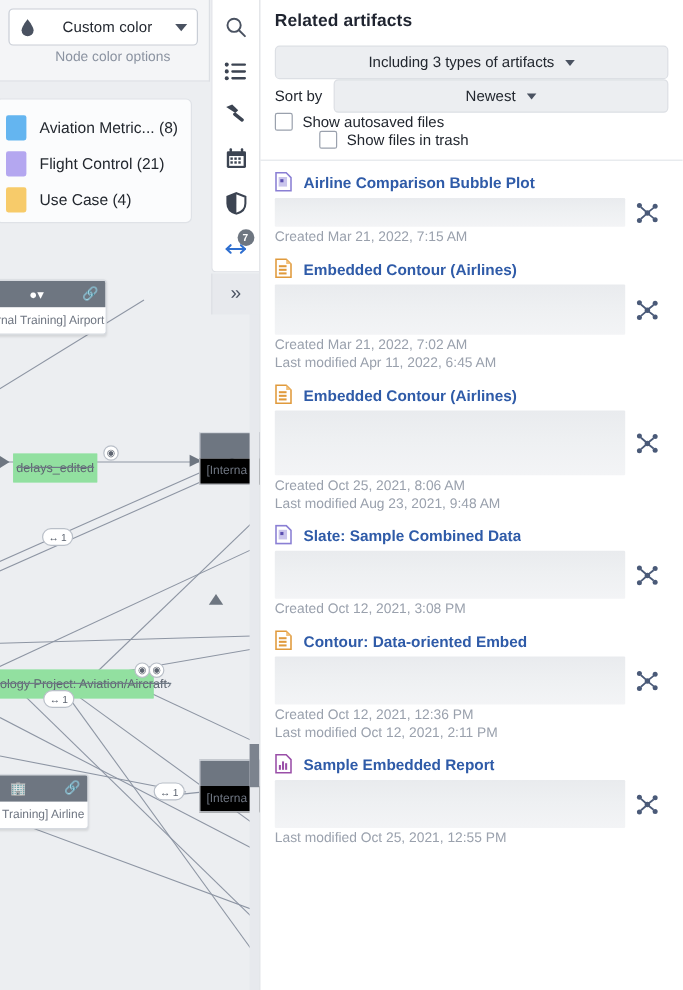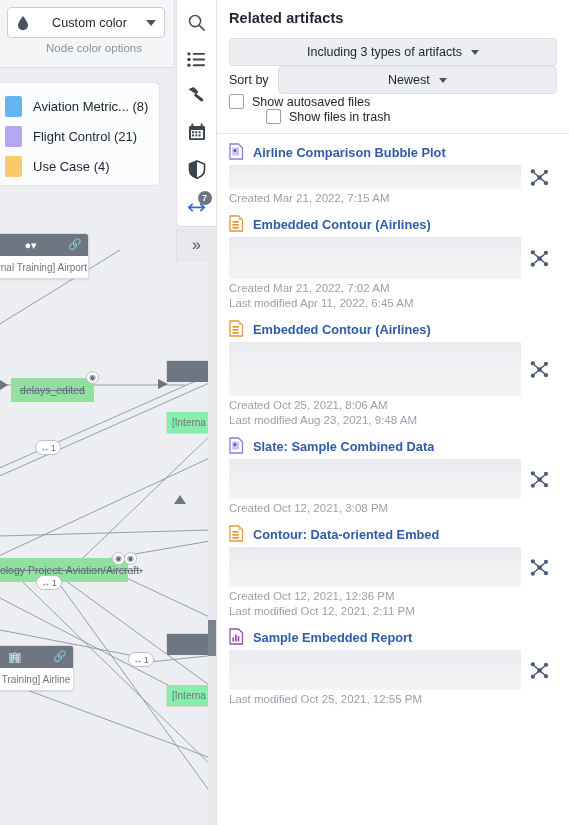--- a/index.html
+++ b/index.html
@@ -110,21 +110,21 @@
     color: #e3e6ea; font-size: 11px;
   }
   .gnode-body {
     height: 22px; display: flex; align-items: center;
     padding: 0 5px; font-size: 10px; color: #6f7682; white-space: nowrap;
   }
   .gnode-body .chev { margin-left: auto; color: #8b93a1; font-size: 10px; padding-left: 4px;}
 
   .gnode-plain { position: absolute; z-index: 18; }
   .gnode-plain .gnode-head { border:1px solid #d6dae0; border-bottom:none; }
-  .gnode-plain .gnode-body { border:1px solid #d6dae0; border-top:none; background:#86efac;margin-top:30px; }
+  .gnode-plain .gnode-body { border:1px solid #d6dae0; border-top:none; background:#000000; }
 
   
   .gpill {
     position: absolute;
     background: #92e0a0; border: 1px solid #92e0a0;
     height: 24px; display: flex; align-items: center;
     font-size: 10.5px; color: #5d6470;
     padding: 0 8px; z-index: 22; white-space: nowrap;
     text-decoration: line-through;
     text-decoration-color: #707a86;
@@ -323,21 +323,21 @@
       </div>
     </div>
 
     <div class="gnode-plain" style="left:166px; top:633px; width:70px;">
       <div class="gnode-head"></div>
       <div class="gnode-body">
         <span>[Interna</span>
       </div>
     </div>
 
-    <div class="gpill" style="left:11px; top:378px; width:83px; justify-content:center;">
+    <div class="gpill" style="left:11px; top:378px; width:70px; justify-content:center;">
       <span>delays_edited</span>
     </div>
     <div class="pill-badge" style="left:86px; top:371px;">◉</div>
 
     <div class="gpill" style="left:-12px; top:558px; width:140px;">
       <span>tology Project: Aviation/Aircraft</span>
       <span class="chev" style="margin-left:auto; color:#6b7380;">›</span>
     </div>
     <div class="pill-badge" style="left:112px; top:552px;">◉</div>
     <div class="pill-badge" style="left:124px; top:552px;">◉</div>

